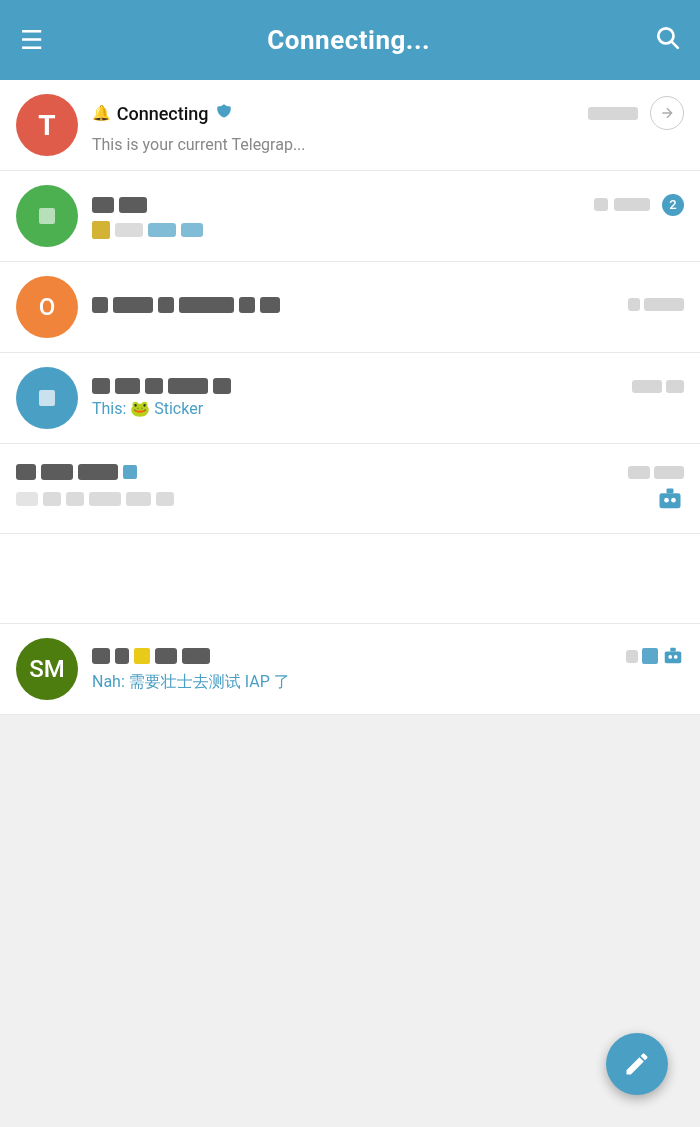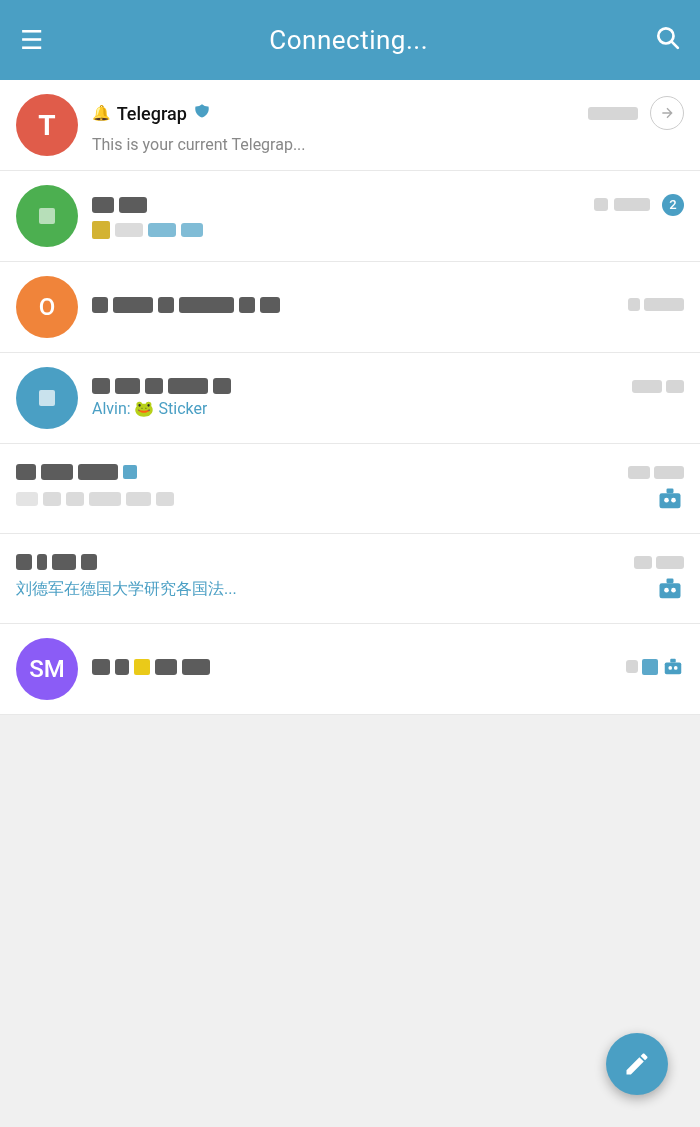--- a/index.html
+++ b/index.html
@@ -16,21 +16,21 @@
       background: #4a9fc4;
       height: 80px;
       display: flex;
       align-items: center;
       padding: 0 20px;
       justify-content: space-between;
     }
     .app-bar-title {
       color: white;
       font-size: 26px;
-      font-weight: 400;
+      font-weight: 700;
       letter-spacing: 0.5px;
     }
     .hamburger-icon {
       color: white;
       font-size: 26px;
       cursor: pointer;
       line-height: 1;
     }
     .search-icon {
       color: white;
@@ -66,21 +66,21 @@
       color: white;
       flex-shrink: 0;
       margin-right: 14px;
       position: relative;
     }
 
     .avatar-red { background: #e05c4a; }
     .avatar-orange { background: #f0843a; }
     .avatar-green2 { background: #4caf50; }
     .avatar-green3 { background: #4caf50; }
-    .avatar-purple { background: #8b5cf6; }
+    .avatar-purple { background: #4d7c0f; }
 
     
     .avatar-blue-bot {
       background: #4a9fc4;
       overflow: hidden;
     }
 
     .chat-content {
       flex: 1;
       min-width: 0;
@@ -248,21 +248,21 @@
 <div class="chat-list">
 
   <div class="chat-item">
     <div class="avatar avatar-red telegraph-avatar">
       <span>T</span>
     </div>
     <div class="chat-content">
       <div class="chat-header">
         <div class="chat-name-row">
           <span style="font-size:15px;color:#555;">🔔</span>
-          <span class="chat-name">Telegrap</span>
+          <span class="chat-name">Connecting</span>
           <span class="verified-badge">
             <svg width="18" height="18" viewBox="0 0 24 24" fill="#4a9fc4">
                 <path d="M9 12l2 2 4-4m5.618-4.016A11.955 11.955 0 0112 2.944a11.955 11.955 0 01-8.618 3.04A12.02 12.02 0 003 9c0 5.591 3.824 10.29 9 11.622 5.176-1.332 9-6.03 9-11.622 0-1.042-.133-2.052-.382-3.016z"></path>
               </svg>
           </span>
         </div>
         <div style="display:flex;align-items:center;gap:6px;">
           <span class="time-blur" style="width:50px;"></span>
           <div class="send-icon">
             <svg width="16" height="16" viewBox="0 0 24 24" fill="none" stroke="#aaa" stroke-width="2">
@@ -338,21 +338,21 @@
           <span class="blur-name" style="width:18px;"></span>
           <span class="blur-name" style="width:40px;"></span>
           <span class="blur-name" style="width:18px;"></span>
         </div>
         <div style="display:flex;align-items:center;gap:4px;">
           <span class="time-blur" style="width:30px;"></span>
           <span class="time-blur" style="width:18px;"></span>
         </div>
       </div>
       <div class="preview-row">
-        <span class="chat-preview colored">Alvin: 🐸 Sticker</span>
+        <span class="chat-preview colored">This: 🐸 Sticker</span>
       </div>
     </div>
   </div>
 
   <div class="chat-item">
     <div class="chat-content">
       <div class="chat-header">
         <div class="name-blurs">
           <span class="blur-name" style="width:20px;"></span>
           <span class="blur-name" style="width:32px;"></span>
@@ -377,43 +377,20 @@
             <rect x="3" y="7" width="18" height="13" rx="2"></rect>
             <rect x="9" y="3" width="6" height="4" rx="1"></rect>
             <circle cx="9" cy="13" r="2" fill="white"></circle>
             <circle cx="15" cy="13" r="2" fill="white"></circle>
           </svg>
       </div>
     </div>
   </div>
 
   <div class="chat-item">
-    <div class="chat-content">
-      <div class="chat-header">
-        <div class="name-blurs">
-          <span class="blur-name" style="width:16px;"></span>
-          <span class="blur-name" style="width:10px;"></span>
-          <span class="blur-name" style="width:24px;"></span>
-          <span class="blur-name" style="width:16px;"></span>
-        </div>
-        <div style="display:flex;align-items:center;gap:4px;">
-          <span class="time-blur" style="width:18px;"></span>
-          <span class="time-blur" style="width:28px;"></span>
-        </div>
-      </div>
-      <div class="preview-row">
-        <span class="chat-preview colored">刘德军在德国大学研究各国法...</span>
-        <svg width="28" height="28" viewBox="0 0 24 24" fill="#4a9fc4">
-            <rect x="3" y="7" width="18" height="13" rx="2"></rect>
-            <rect x="9" y="3" width="6" height="4" rx="1"></rect>
-            <circle cx="9" cy="13" r="2" fill="white"></circle>
-            <circle cx="15" cy="13" r="2" fill="white"></circle>
-          </svg>
-      </div>
-    </div>
   </div>
 
   <div class="chat-item">
     <div class="avatar avatar-purple">
       <span>SM</span>
     </div>
     <div class="chat-content">
       <div class="chat-header">
         <div class="name-blurs">
           <span class="blur-name" style="width:18px;"></span>
@@ -426,20 +403,23 @@
           <span class="time-blur" style="width:12px;"></span>
           <span style="display:inline-block;width:16px;height:16px;background:#4a9fc4;border-radius:2px;opacity:0.9;"></span>
           <svg width="22" height="22" viewBox="0 0 24 24" fill="#4a9fc4">
               <rect x="3" y="7" width="18" height="13" rx="2"></rect>
               <rect x="9" y="3" width="6" height="4" rx="1"></rect>
               <circle cx="9" cy="13" r="2" fill="white"></circle>
               <circle cx="15" cy="13" r="2" fill="white"></circle>
             </svg>
         </div>
       </div>
+      <div class="preview-row">
+        <span class="chat-preview colored">Nah: 需要壮士去测试 IAP 了</span>
+      </div>
     </div>
   </div>
 
 </div>
 
 <div class="fab">
   <svg width="28" height="28" viewBox="0 0 24 24" fill="white">
     <path d="M3 17.25V21h3.75L17.81 9.94l-3.75-3.75L3 17.25zM20.71 7.04c.39-.39.39-1.02 0-1.41l-2.34-2.34c-.39-.39-1.02-.39-1.41 0l-1.83 1.83 3.75 3.75 1.83-1.83z"></path>
   </svg>
 </div>

